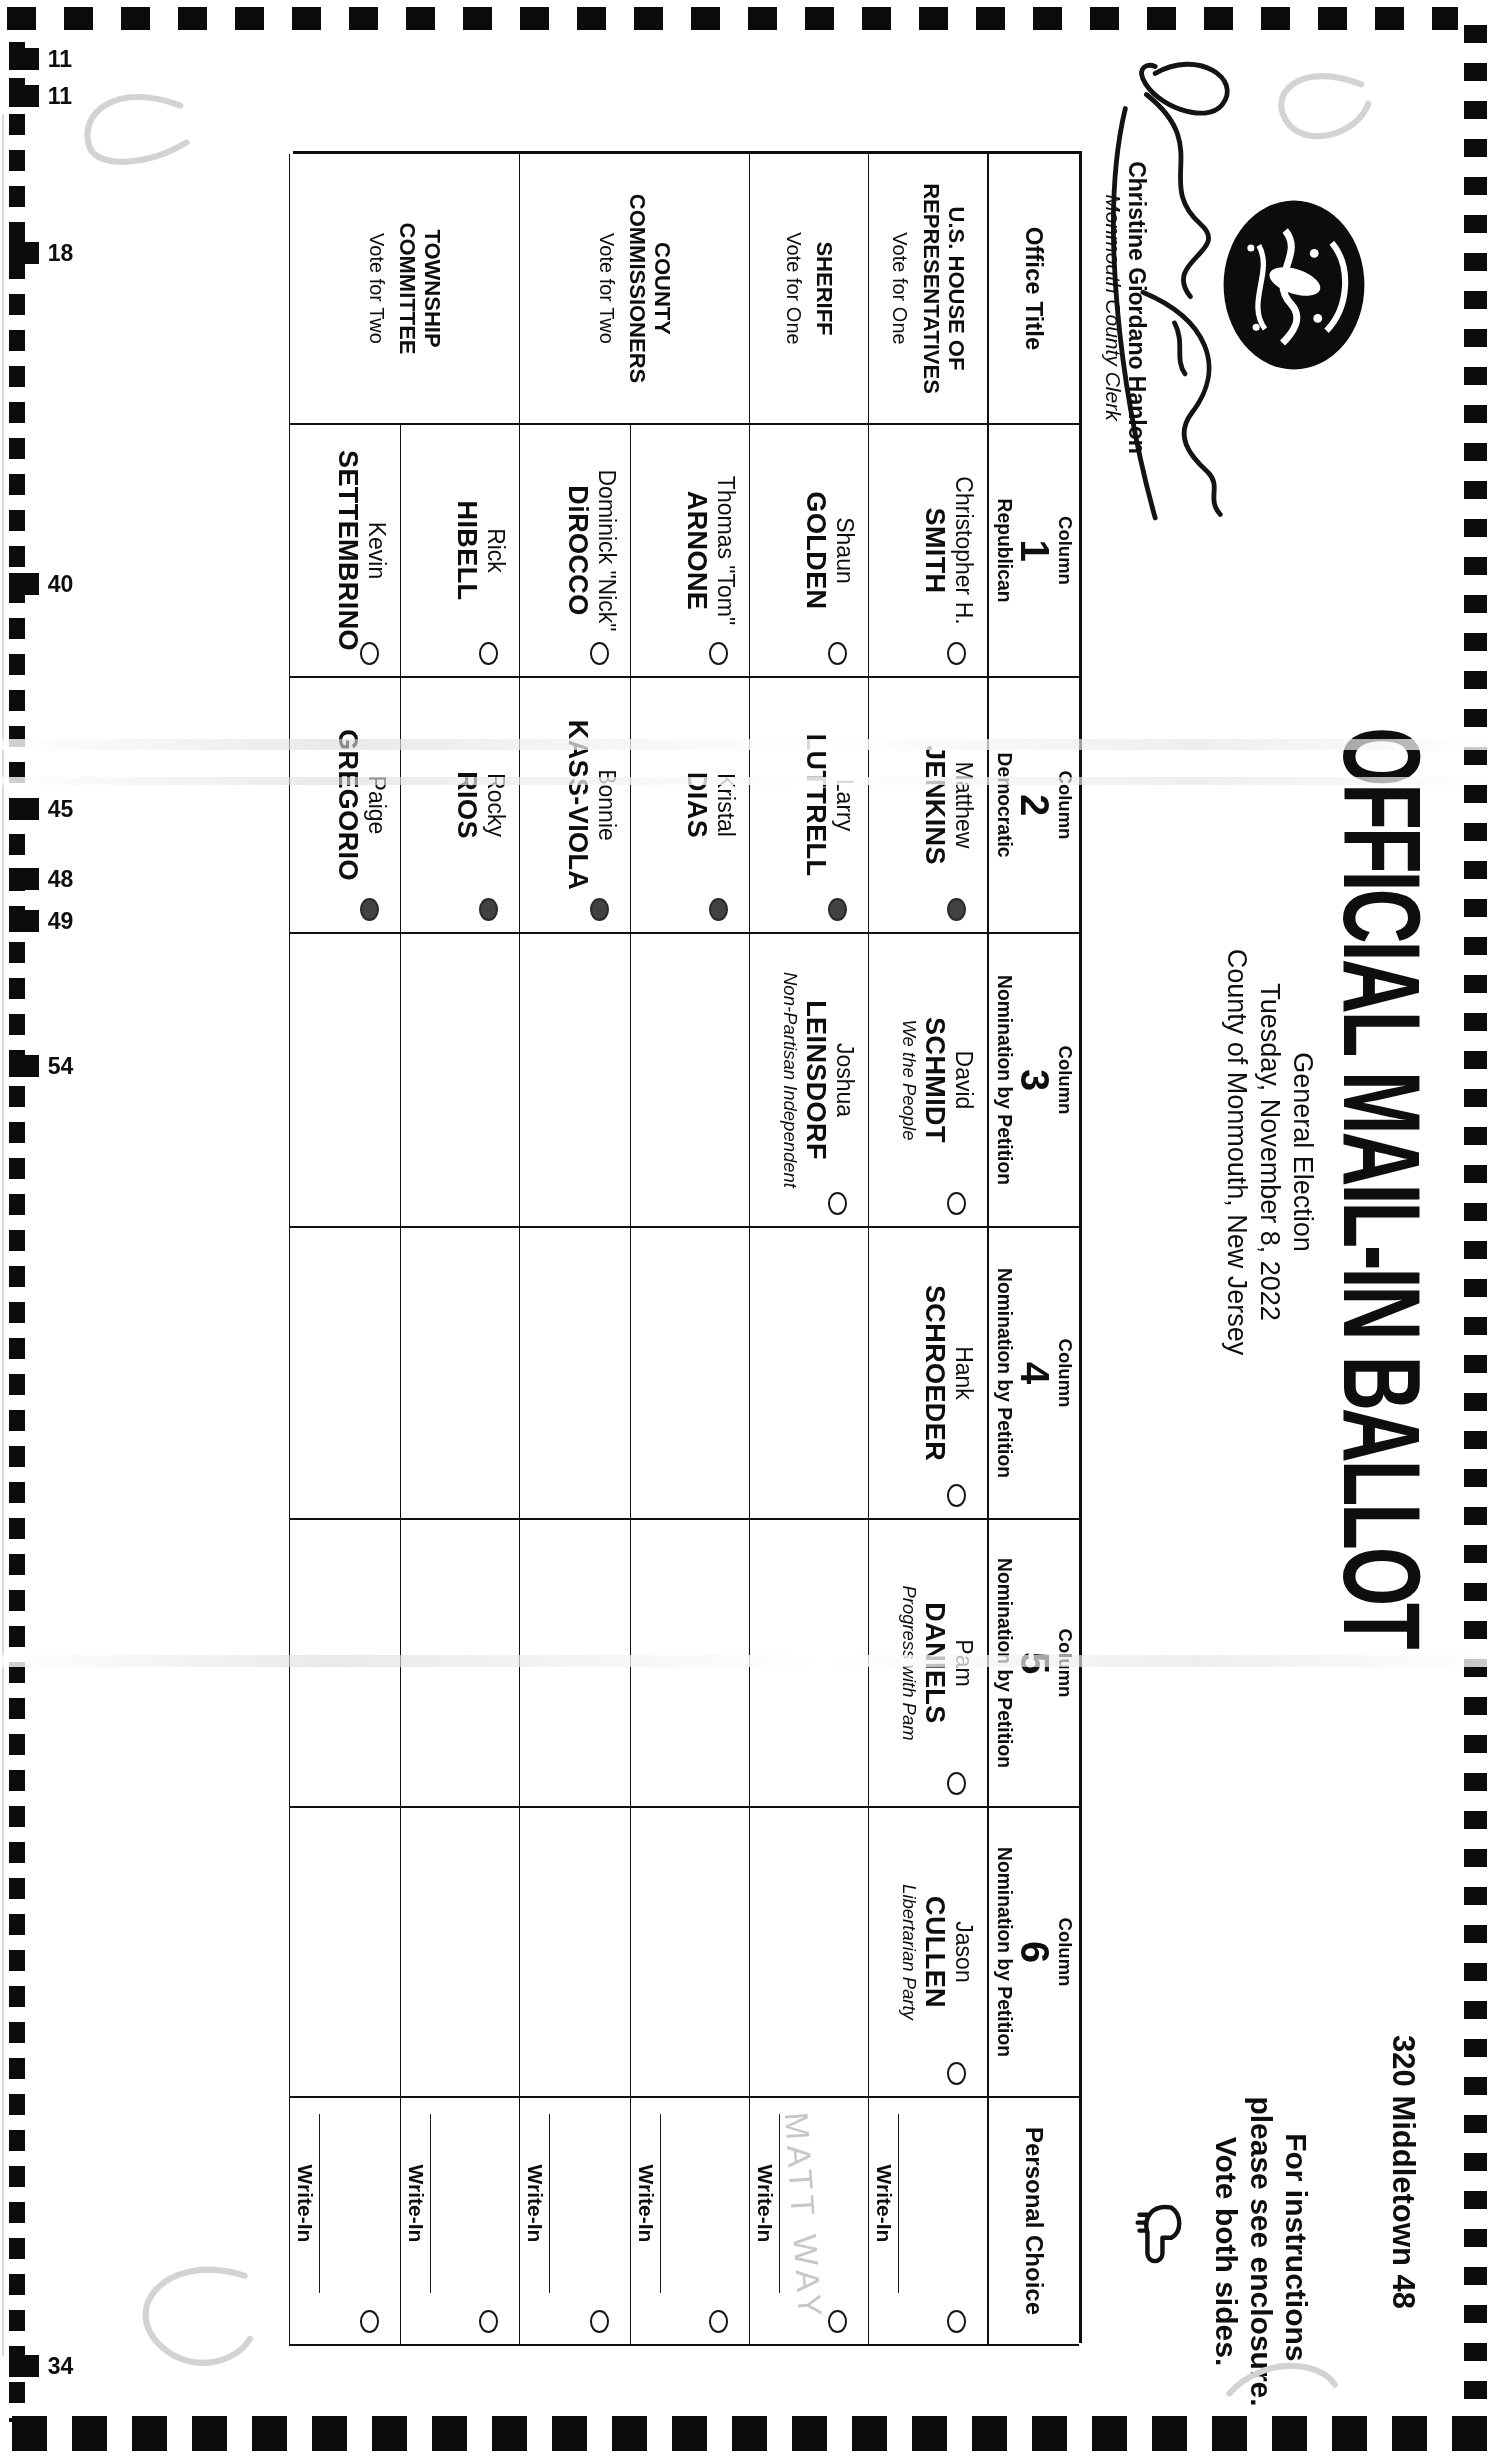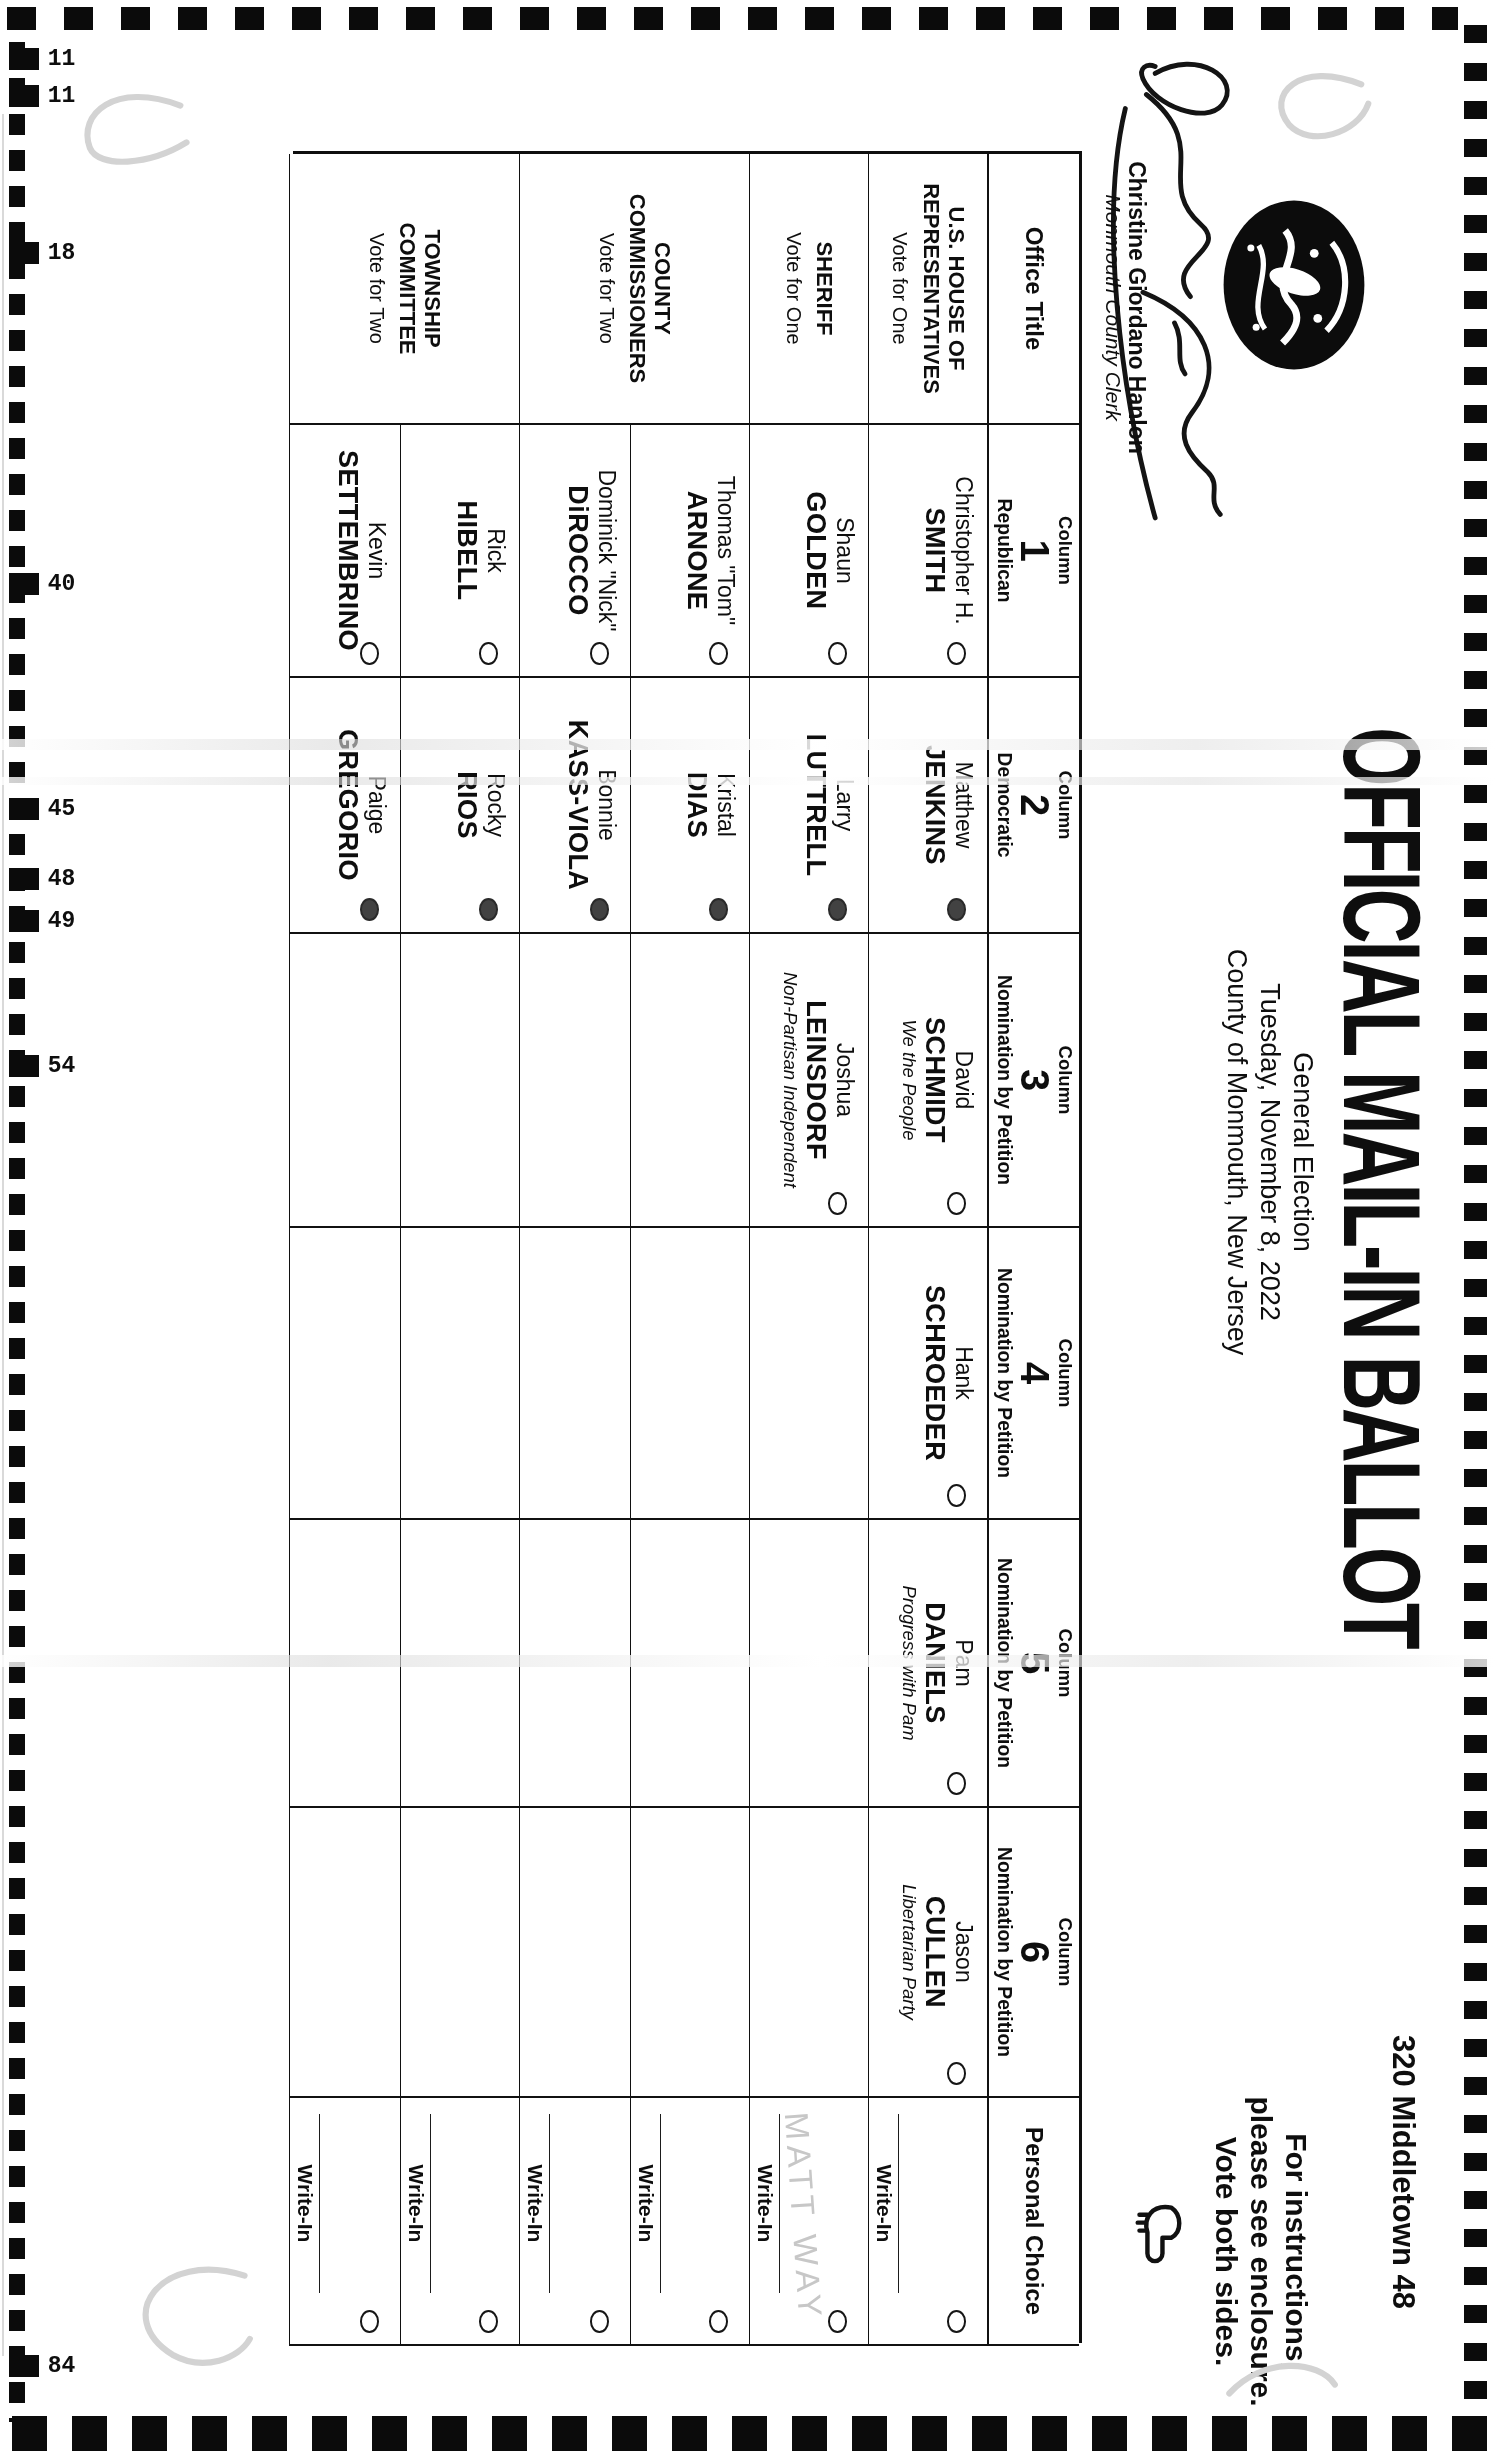--- a/index.html
+++ b/index.html
@@ -68,21 +68,21 @@
   .edge-top{position:absolute;left:7px;top:7px;width:1451px;height:23px;
     background:repeating-linear-gradient(90deg,#0b0b0b 0 29px,transparent 29px 57px);}
   .edge-bottom{position:absolute;left:12.3px;bottom:10.6px;width:1476px;height:35px;
     background:repeating-linear-gradient(90deg,#0b0b0b 0 35px,transparent 35px 60px);}
   .edge-right{position:absolute;right:8px;top:24.6px;bottom:42px;width:23px;
     background:repeating-linear-gradient(180deg,#0b0b0b 0 17.6px,transparent 17.6px 38px);}
   .edge-left-track{position:absolute;left:8.8px;top:42px;bottom:40px;width:16px;
     background:repeating-linear-gradient(180deg,#0b0b0b 0 21px,transparent 21px 36px);}
   .lmark{position:absolute;left:8.8px;height:22px;}
   .lmark i{display:block;width:30px;height:22px;background:#0b0b0b;}
-  .lmark b{position:absolute;left:39px;top:-1.8px;font-size:23px;font-weight:700;font-style:normal;font-family:Liberation Mono, monospace;}
+  .lmark b{position:absolute;left:39px;top:-1.8px;font-size:23px;font-weight:700;font-style:normal;}
   .page-edge-line{position:absolute;left:1.8px;top:114px;bottom:106px;width:1.8px;
     background:#cfcfcf;opacity:.8;}
   .streak{position:absolute;left:0;width:1495px;
     background:linear-gradient(90deg,rgba(255,255,255,.82),rgba(219,219,219,.6) 22%,rgba(255,255,255,.85) 55%,rgba(224,224,224,.55) 80%,rgba(255,255,255,.8));}
   .doodles{position:absolute;left:0;top:0;pointer-events:none;}
 </style>
 </head>
 <body>
 
 <div class="rot">
@@ -364,21 +364,21 @@
 <div class="lmark" style="top:910px">
     <i></i>
     <b>49</b>
   </div>
 <div class="lmark" style="top:1055px">
     <i></i>
     <b>54</b>
   </div>
 <div class="lmark" style="top:2355px">
     <i></i>
-    <b>84</b>
+    <b>34</b>
   </div>
 
 <div class="streak" style="top:739px;height:10.6px"></div>
 <div class="streak" style="top:777px;height:8px"></div>
 <div class="streak" style="top:1655px;height:12.3px"></div>
 
 <svg class="doodles" width="1495" height="2462" viewBox="0 0 1700 2800">
   <g stroke="#d3d3d3" stroke-width="7" fill="none" stroke-linecap="round">
     <path d="M205 120 C130 92,88 130,102 168 C112 192,170 188,212 162"></path>
     <path d="M1548 96 C1478 68,1438 108,1466 142 C1490 168,1544 152,1556 118"></path>

